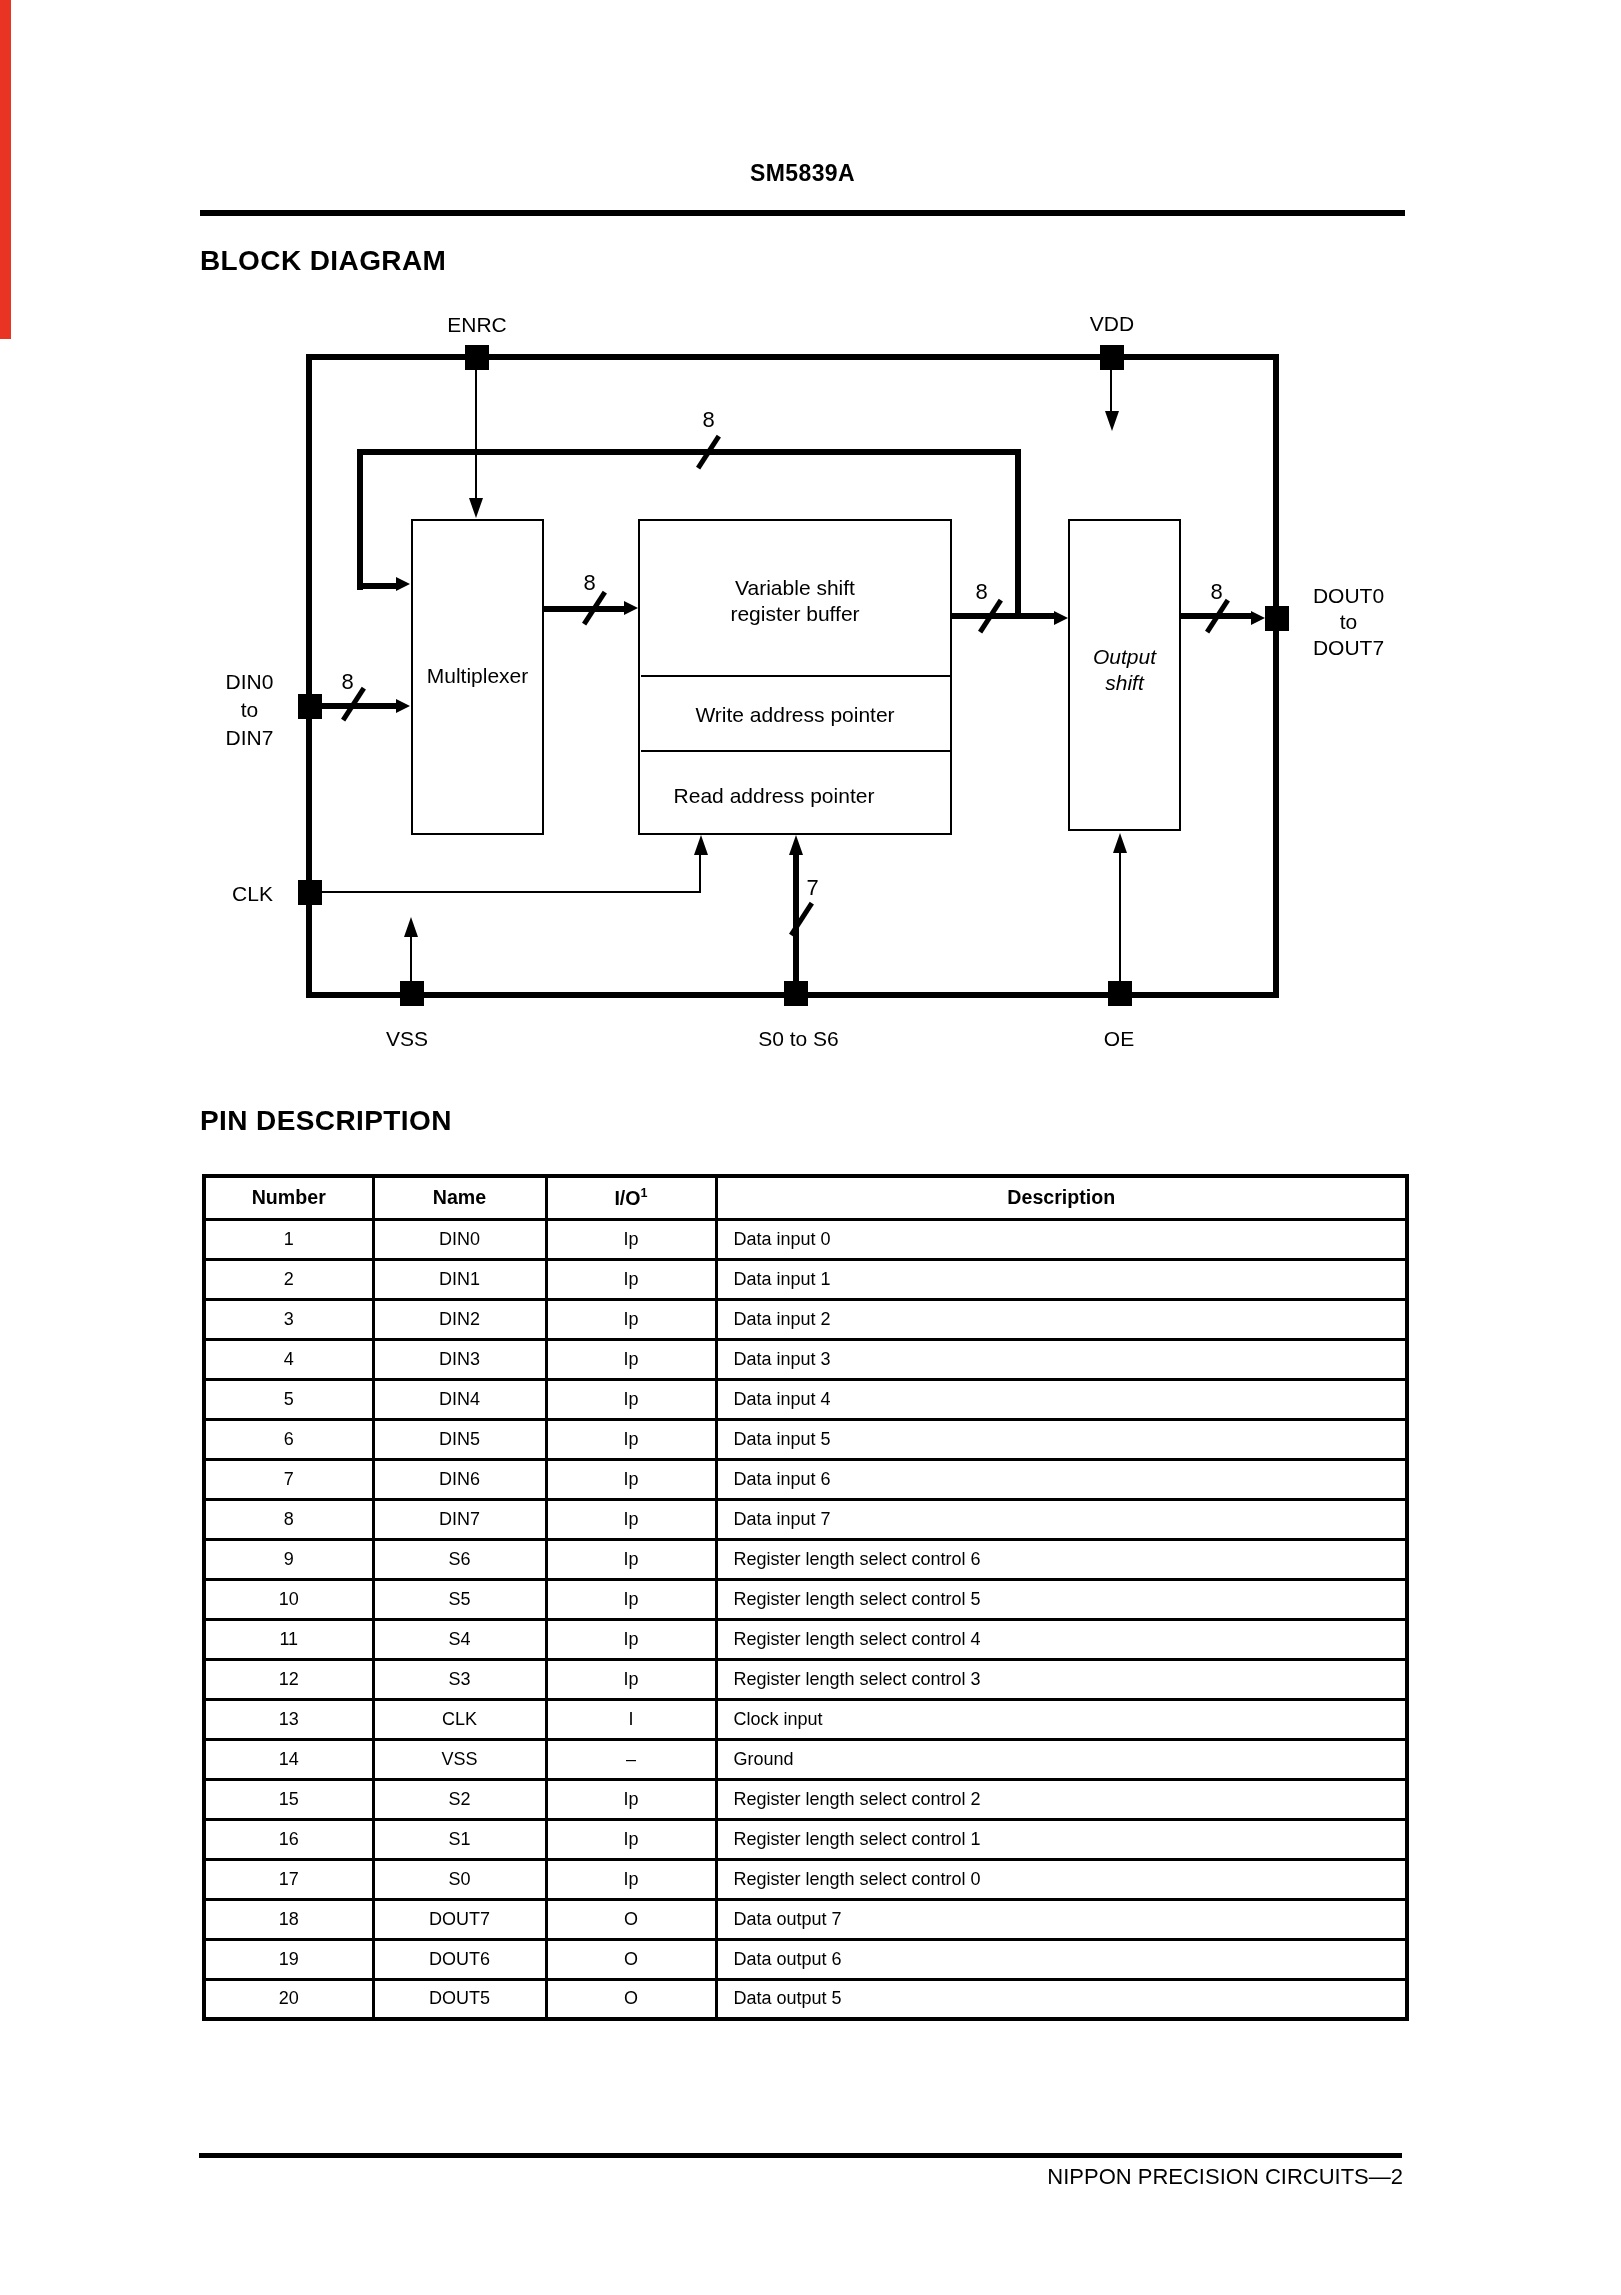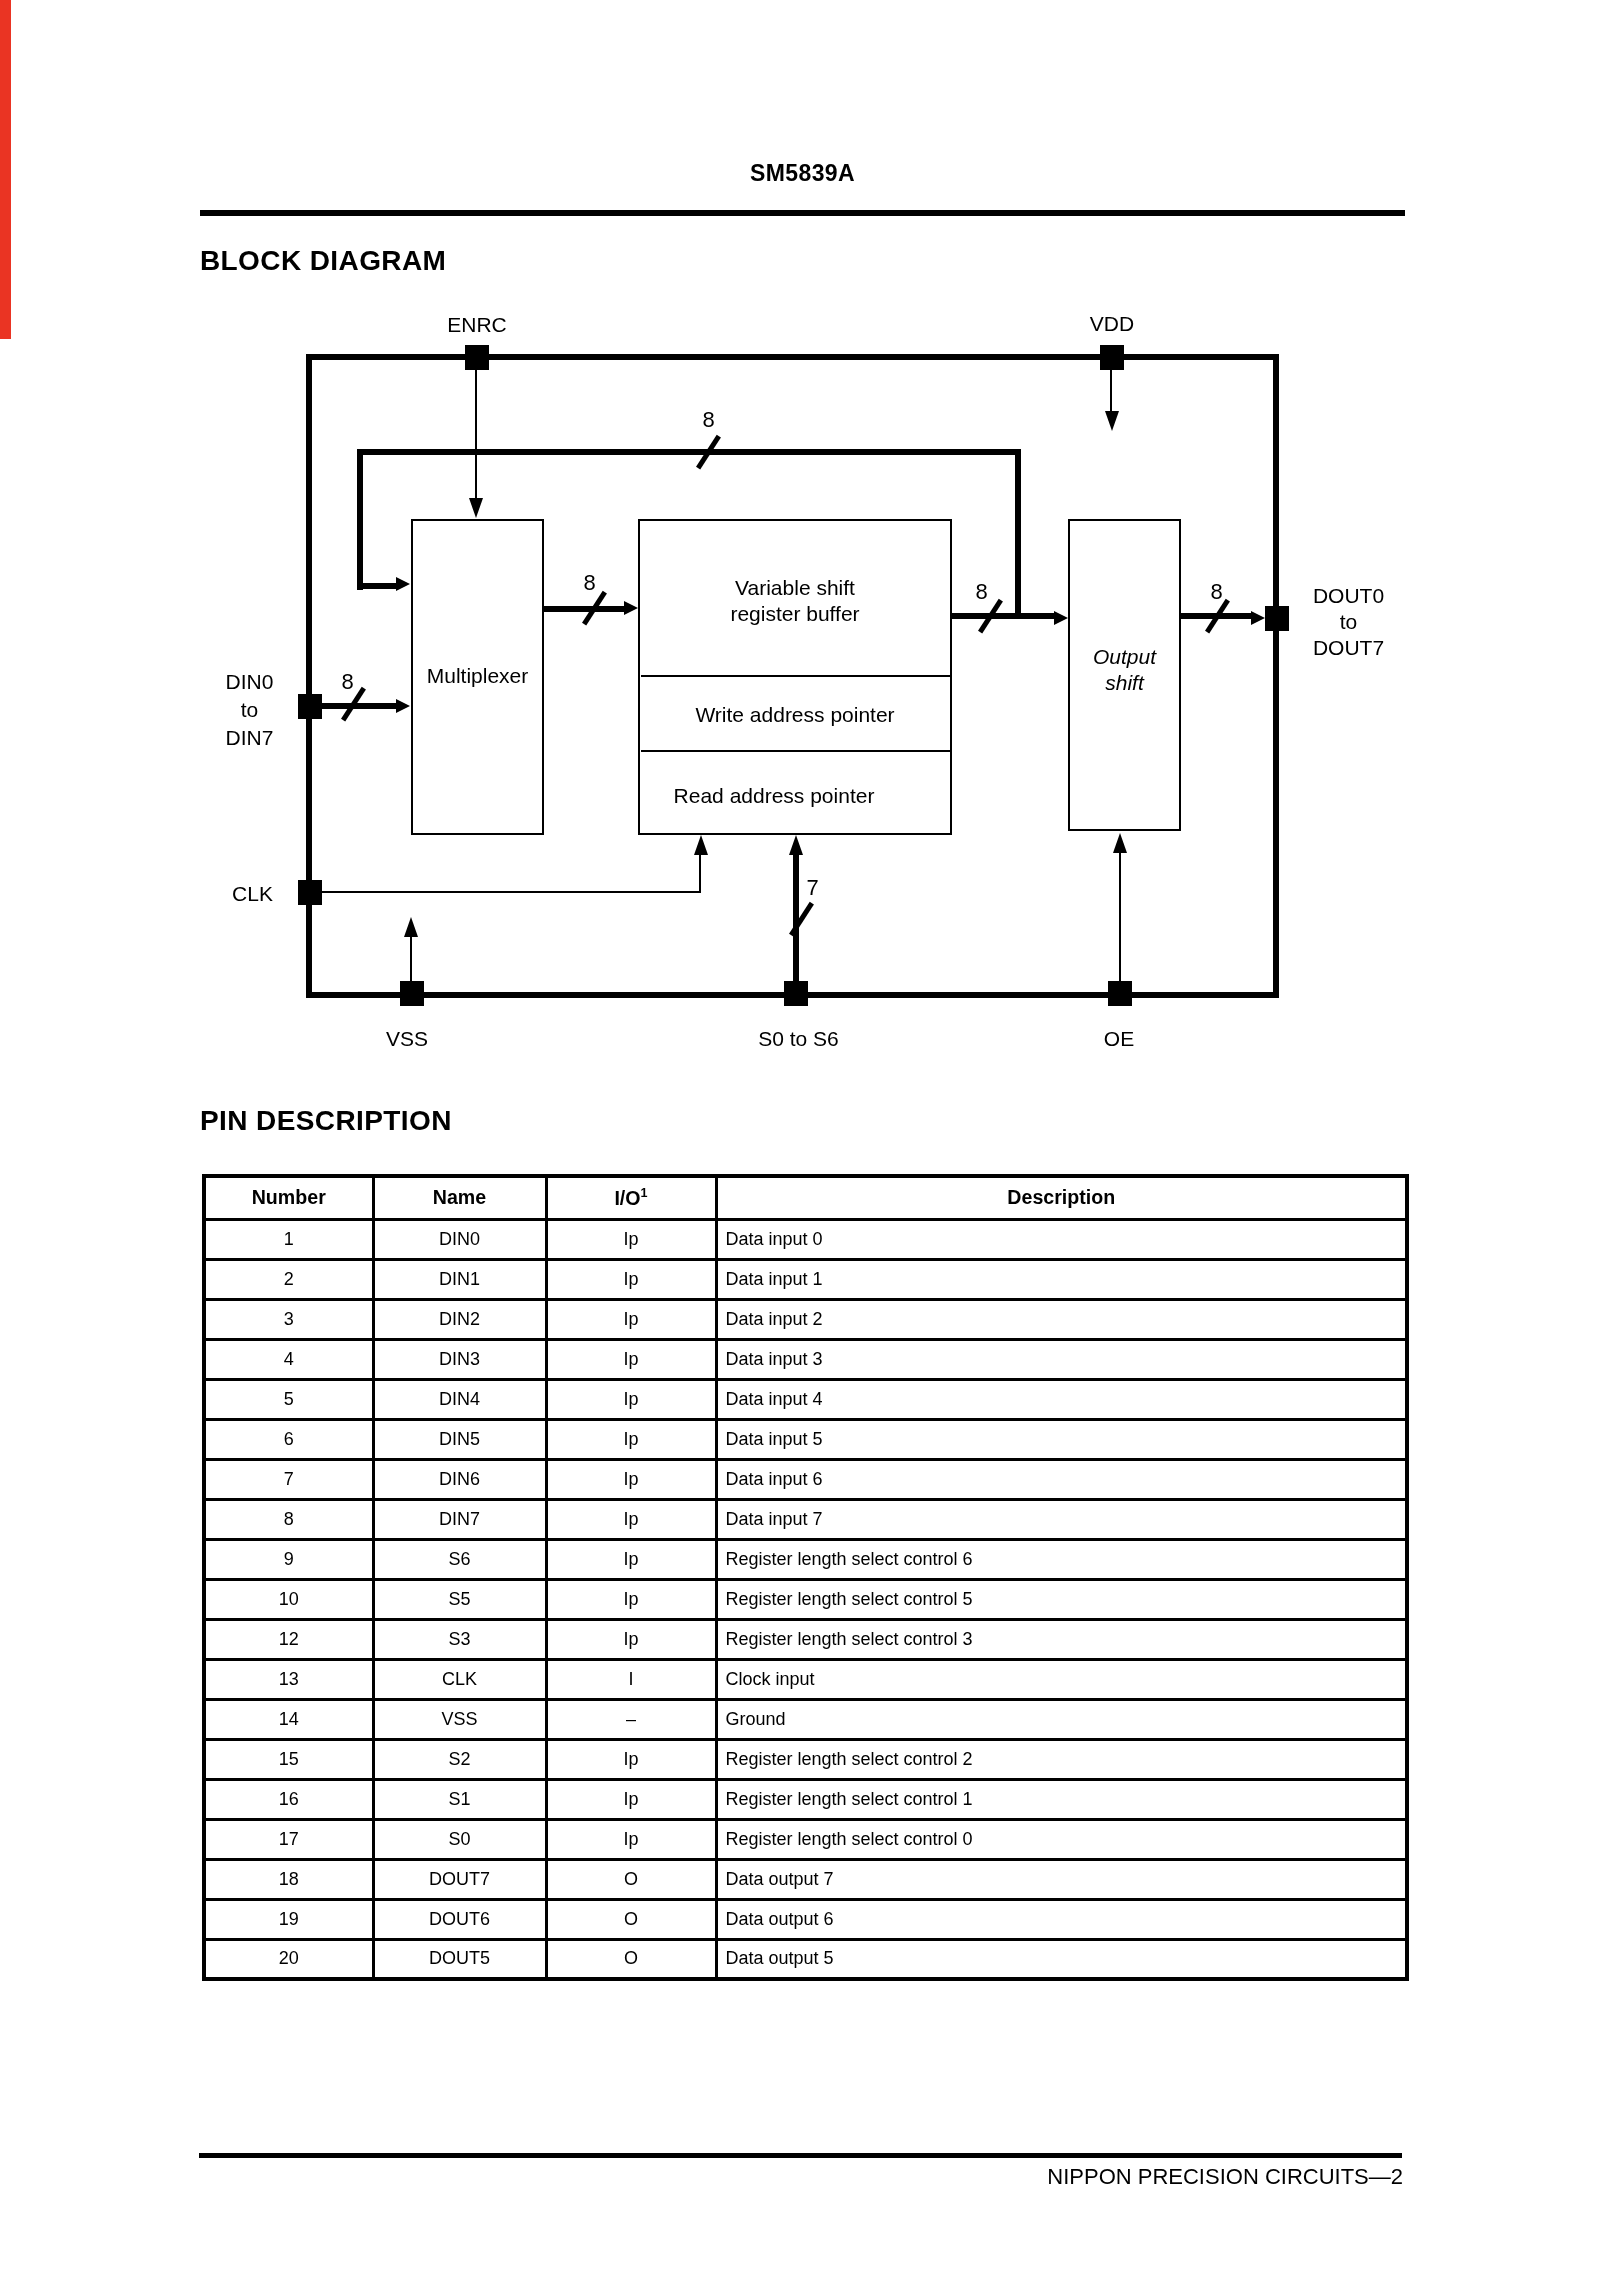--- a/index.html
+++ b/index.html
@@ -31,21 +31,21 @@
   .slash { width:4.7px; height:38px; background:#000; transform:rotate(33deg); }
   .arr-r { width:0; height:0; border-top:7.9px solid transparent; border-bottom:7.9px solid transparent; border-left:14px solid #000; }
   .arr-d { width:0; height:0; border-left:7px solid transparent; border-right:7px solid transparent; border-top:20.4px solid #000; }
   .arr-u { width:0; height:0; border-left:7px solid transparent; border-right:7px solid transparent; border-bottom:20.4px solid #000; }
   
   .pin-table-wrap { left:202px; top:1174px; }
   table.pin-table { border-collapse:collapse; table-layout:fixed; width:1203px; border:4.7px solid #000; }
   table.pin-table th, table.pin-table td { border:3.1px solid #000; overflow:hidden; }
   table.pin-table th { height:43px; font-size:19.6px; font-weight:bold; text-align:center; }
   table.pin-table td { height:40px; font-size:18px; text-align:center; }
-  table.pin-table td.desc { text-align:left; padding-left:8px; }
+  table.pin-table td.desc { text-align:left; padding-left:16px; }
   table.pin-table sup { font-size:12.6px; vertical-align:super; }
   
   .footer-text { left:200px; top:2164px; width:1203px; text-align:right; font-size:22px; }
 </style>
 </head>
 <body>
 
 <div class="abs edge-stripe"></div>
 
 <div class="abs doc-title">SM5839A</div>
@@ -222,20 +222,26 @@
           <td>Ip</td>
           <td class="desc">Register length select control 6</td>
         </tr>
         <tr>
           <td>10</td>
           <td>S5</td>
           <td>Ip</td>
           <td class="desc">Register length select control 5</td>
         </tr>
         <tr>
+          <td>11</td>
+          <td>S4</td>
+          <td>Ip</td>
+          <td class="desc">Register length select control 4</td>
+        </tr>
+        <tr>
           <td>12</td>
           <td>S3</td>
           <td>Ip</td>
           <td class="desc">Register length select control 3</td>
         </tr>
         <tr>
           <td>13</td>
           <td>CLK</td>
           <td>I</td>
           <td class="desc">Clock input</td>

